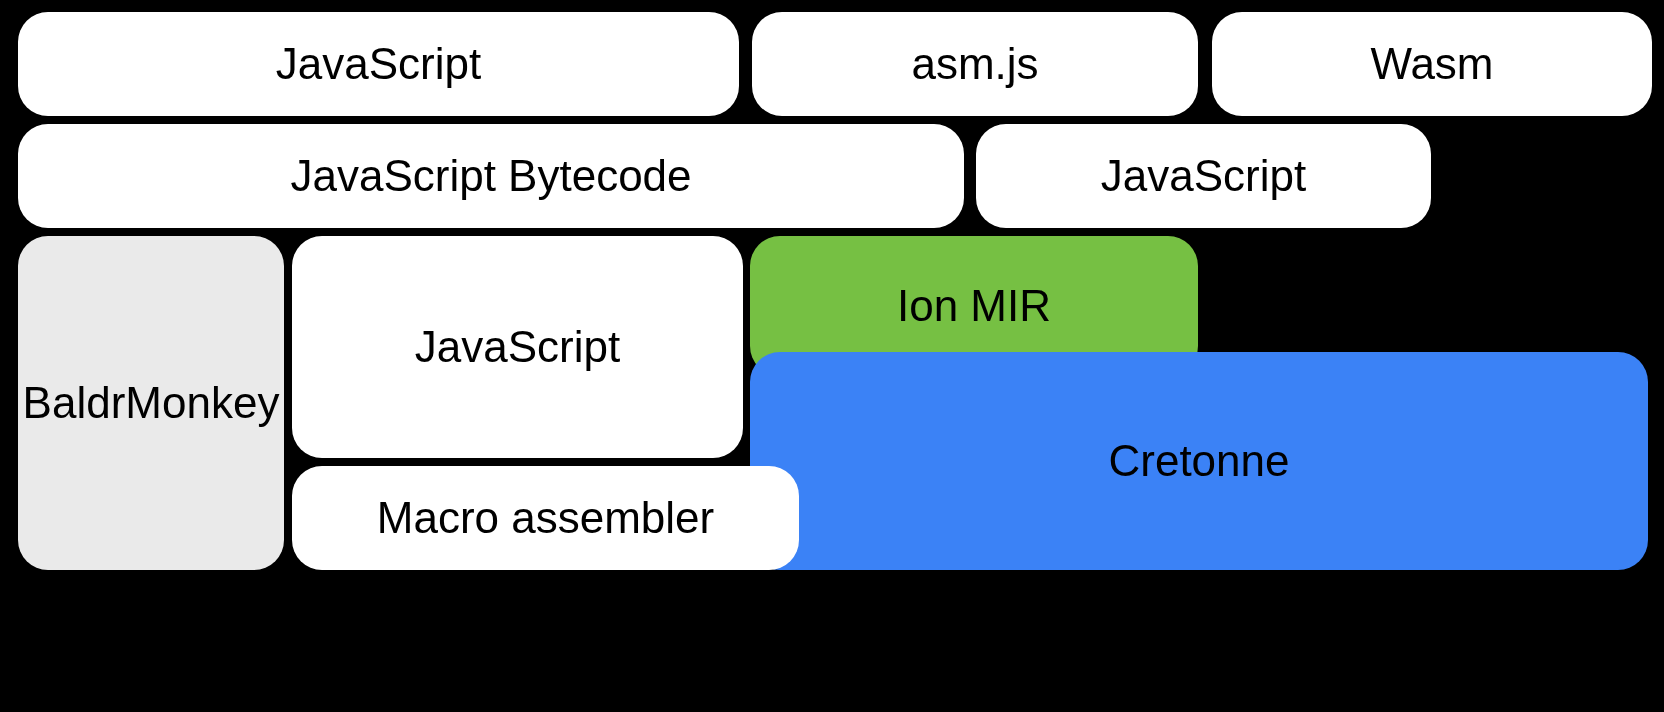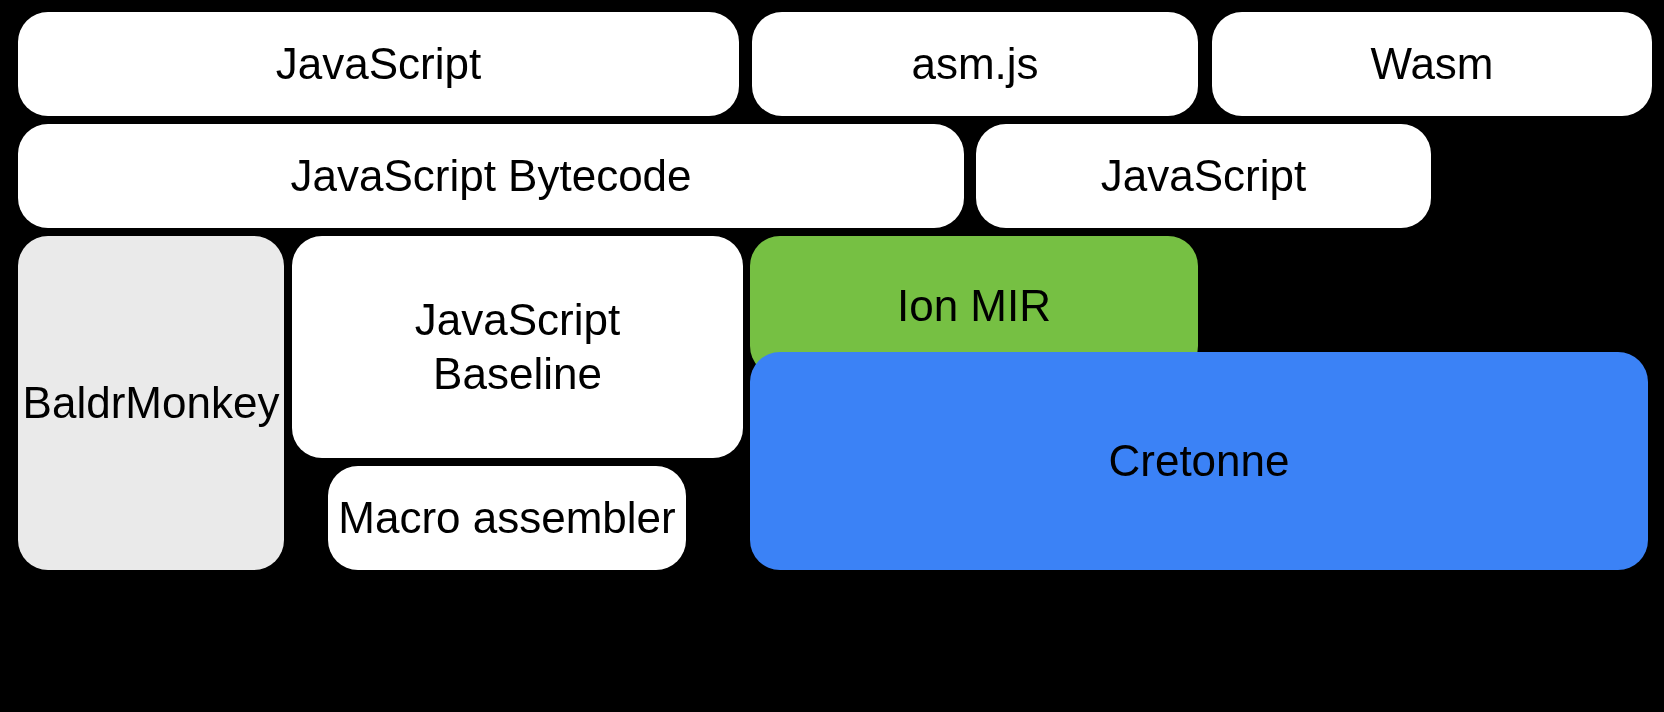--- a/index.html
+++ b/index.html
@@ -35,21 +35,21 @@
   .n-asmjs               { left: 752px;  top: 12px;  width: 446px;  height: 104px; }
   .n-wasm                { left: 1212px; top: 12px;  width: 440px;  height: 104px; }
   
   .n-javascript-bytecode { left: 18px;   top: 124px; width: 946px;  height: 104px; }
   .n-baldrmonkey         { left: 976px;  top: 124px; width: 455px;  height: 104px; }
   
   .n-interpreter         { left: 18px;   top: 236px; width: 266px;  height: 334px; }
   .n-javascript-baseline { left: 292px;  top: 236px; width: 451px;  height: 222px; }
   .n-ion-mir             { left: 750px;  top: 236px; width: 448px;  height: 140px; }
   .n-cretonne            { left: 750px;  top: 352px; width: 898px;  height: 218px; }
-  .n-macro-assembler     { left: 292px;  top: 466px; width: 358px;  height: 104px; margin-left: 36px; }
+  .n-macro-assembler     { left: 292px;  top: 466px; width: 507px;  height: 104px; }
   
   .n-native-machine-code { left: 292px;  top: 578px; width: 1356px; height: 106px; }
 </style>
 </head>
 <body>
 
 <div id="stage" style="background-color: rgb(0, 0, 0);">
 
   <div class="node n-javascript" style="background-color: rgb(255, 255, 255);">
     <span>JavaScript</span>
@@ -66,21 +66,20 @@
   </div>
   <div class="node n-baldrmonkey" style="background-color: rgb(255, 255, 255);">
     <span>JavaScript</span>
   </div>
 
   <div class="node n-interpreter" style="background-color: rgb(234, 234, 234);">
     <span>BaldrMonkey</span>
   </div>
   <div class="node n-javascript-baseline" style="background-color: rgb(255, 255, 255);">
     <span>JavaScript</span>
-    <span>Baseline</span>
   </div>
   <div class="node n-ion-mir" style="background-color: rgb(118, 192, 67);">
     <span>Ion MIR</span>
   </div>
   <div class="node n-cretonne" style="background-color: #3b82f6;">
     <span>Cretonne</span>
   </div>
   <div class="node n-macro-assembler" style="background-color: rgb(255, 255, 255);">
     <span>Macro assembler</span>
   </div>

